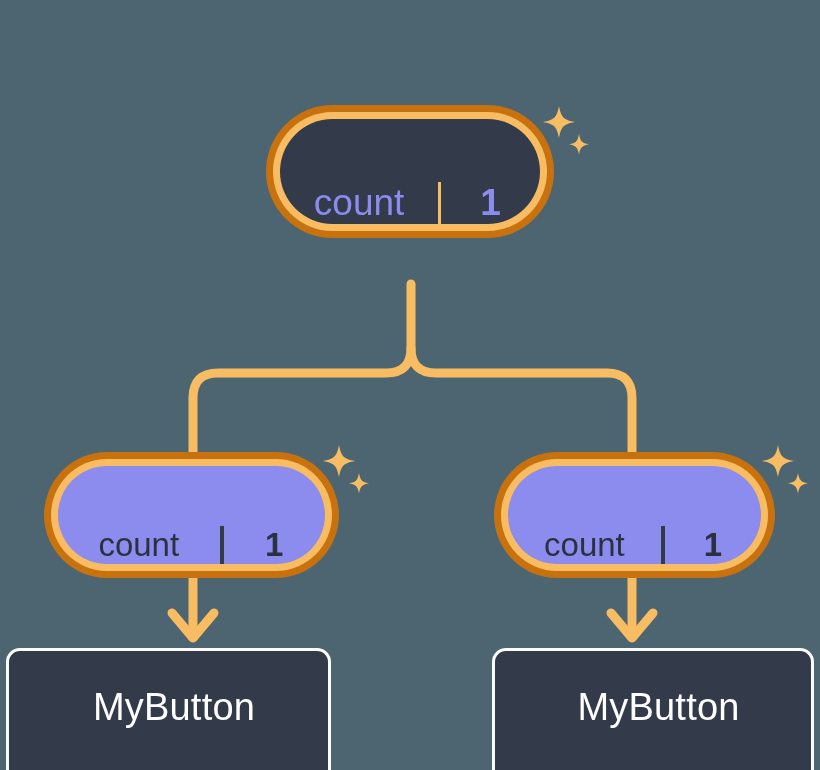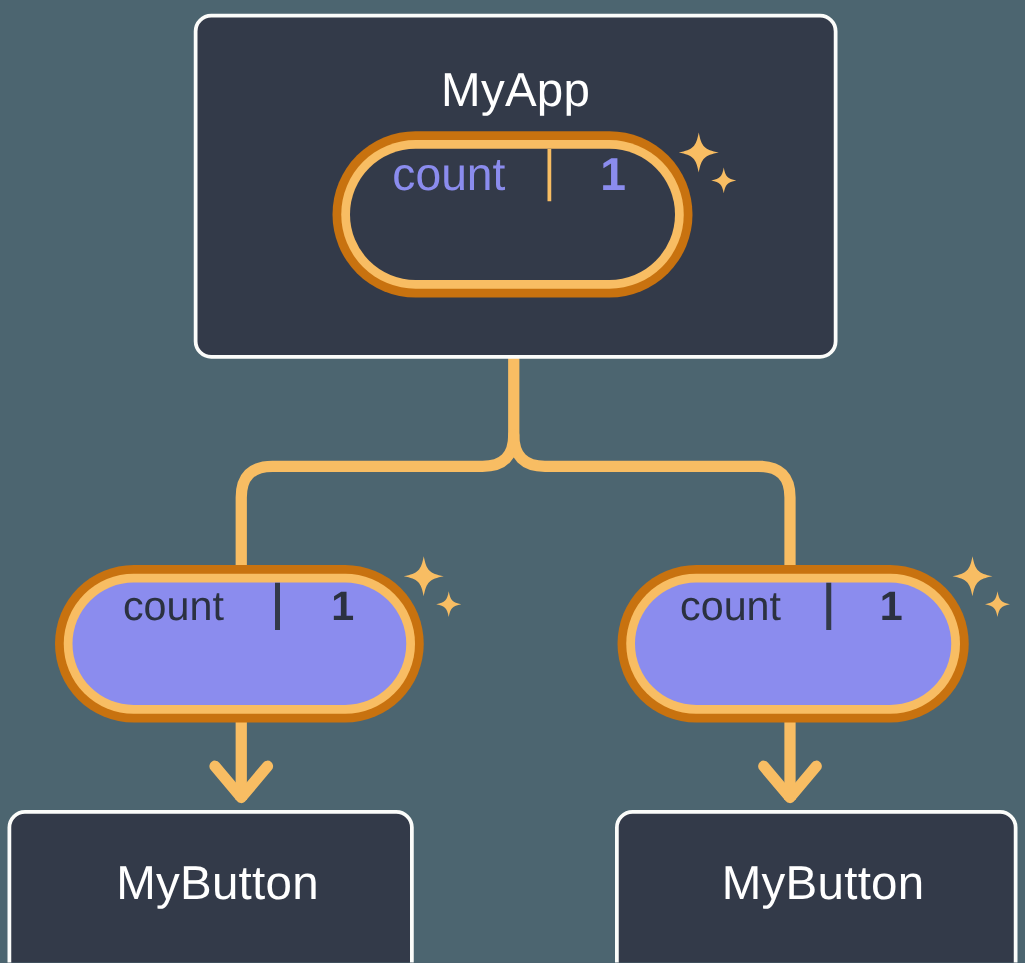--- a/index.html
+++ b/index.html
@@ -97,21 +97,21 @@
     align-items: stretch;
     box-sizing: border-box;
     border-radius: 999px;
     
     background: #f8bd63;
     padding: 7px;
   }
   .pill-body {
     flex: 1 1 auto;
     display: flex;
-    align-items: flex-start;
+    align-items: flex-end;
     box-sizing: border-box;
     border-radius: 999px;
     overflow: hidden;
   }
   .pill-key, .pill-val {
     display: flex;
     align-items: center;
     justify-content: center;
     box-sizing: border-box;
     white-space: nowrap;
@@ -192,23 +192,20 @@
              Q 632 373 632 398
              L 632 455" fill="none" stroke="#f8bd63" stroke-width="9" stroke-linecap="round" stroke-linejoin="round"></path>
 
     <path d="M 193 572 L 193 640" fill="none" stroke="#f8bd63" stroke-width="9" stroke-linecap="butt"></path>
     <path d="M 172 613 L 193 638 L 214 613" fill="none" stroke="#f8bd63" stroke-width="9" stroke-linecap="round" stroke-linejoin="round"></path>
 
     <path d="M 632 572 L 632 640" fill="none" stroke="#f8bd63" stroke-width="9" stroke-linecap="butt"></path>
     <path d="M 611 613 L 632 638 L 653 613" fill="none" stroke="#f8bd63" stroke-width="9" stroke-linecap="round" stroke-linejoin="round"></path>
   </svg>
 
-  <div id="card-myapp" class="card">
-    <div class="card-title">MyApp</div>
-  </div>
 
   <div id="pill-myapp" class="pill pill-dark">
     <div class="pill-inner">
       <div class="pill-body">
         <div class="pill-key">count</div>
         <div class="pill-val">1</div>
       </div>
     </div>
   </div>
 

